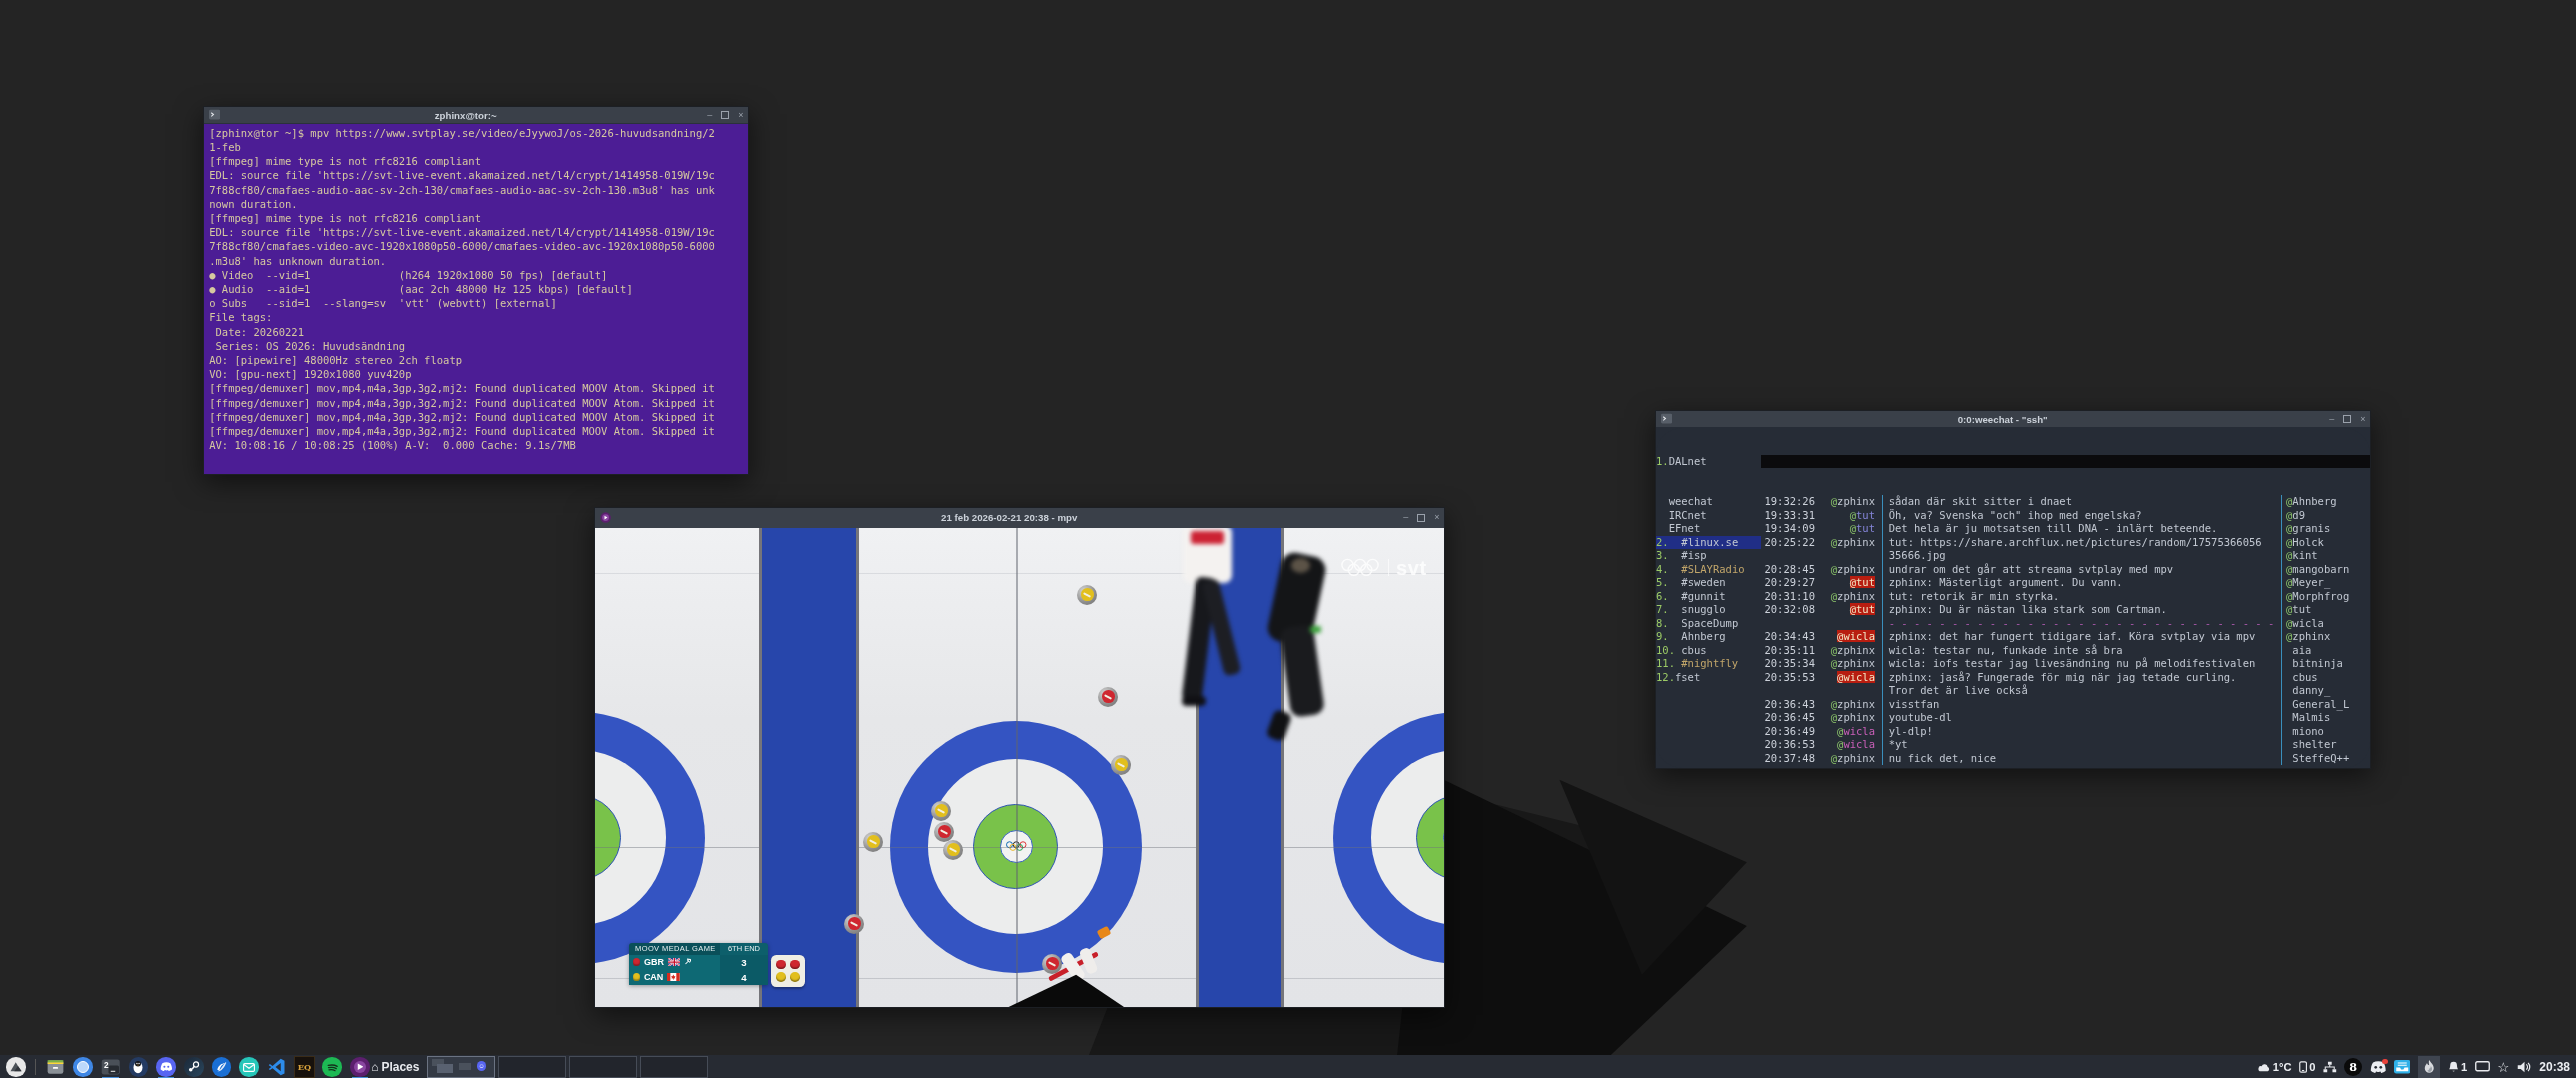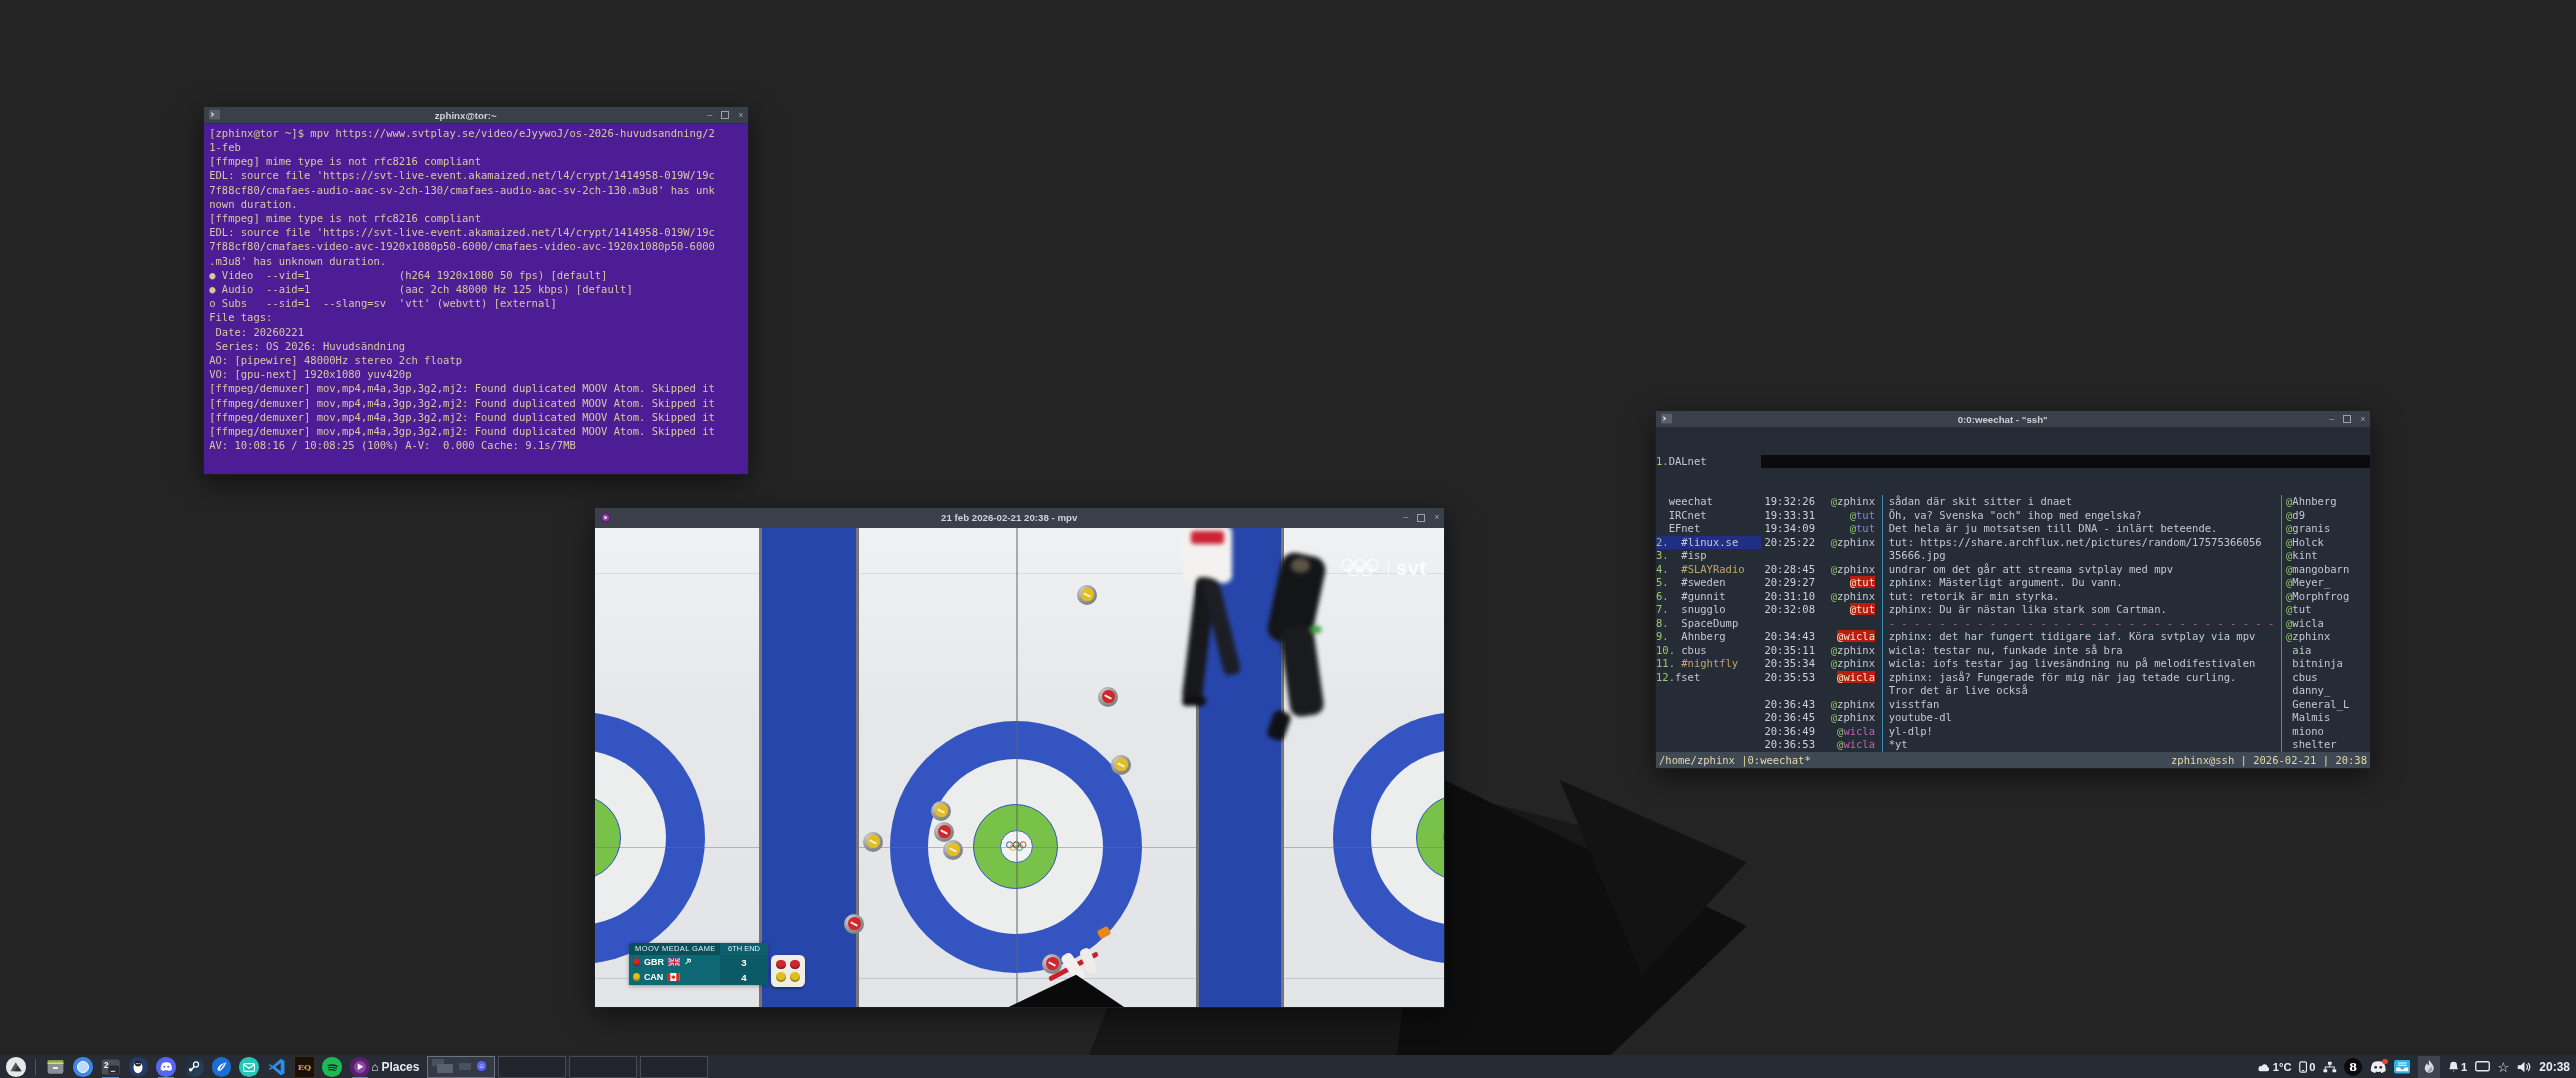--- a/index.html
+++ b/index.html
@@ -321,24 +321,20 @@
   </div>
   <div id="wc-body">
     <div class="wc-titlerow">
       <div class="wc-bcell" id="wc-buf0"><span class="bnum">1.</span><span class="">DALnet</span></div>
       <div class="wc-titlebarblk"></div>
     </div>
     <div id="wc-rows"><div class="wc-row"><div class="wc-bcell"><span class="bnum"></span>  <span class="">weechat</span></div><div class="wc-time">19:32:26</div><div class="wc-nick"><span class="green">@</span><span class="">zphinx</span></div><div class="wc-msg">sådan där skit sitter i dnaet</div><div class="wc-nlist"><span class="green">@</span>Ahnberg</div></div><div class="wc-row"><div class="wc-bcell"><span class="bnum"></span>  <span class="">IRCnet</span></div><div class="wc-time">19:33:31</div><div class="wc-nick"><span class="green">@</span><span class="c-tut">tut</span></div><div class="wc-msg">Öh, va? Svenska "och" ihop med engelska?</div><div class="wc-nlist"><span class="green">@</span>d9</div></div><div class="wc-row"><div class="wc-bcell"><span class="bnum"></span>  <span class="">EFnet</span></div><div class="wc-time">19:34:09</div><div class="wc-nick"><span class="green">@</span><span class="c-tut">tut</span></div><div class="wc-msg">Det hela är ju motsatsen till DNA - inlärt beteende.</div><div class="wc-nlist"><span class="green">@</span>granis</div></div><div class="wc-row"><div class="wc-bcell bsel"><span class="bnum">2.</span>  <span class="">#linux.se</span></div><div class="wc-time">20:25:22</div><div class="wc-nick"><span class="green">@</span><span class="">zphinx</span></div><div class="wc-msg">tut: https://share.archflux.net/pictures/random/17575366056</div><div class="wc-nlist"><span class="green">@</span>Holck</div></div><div class="wc-row"><div class="wc-bcell"><span class="bnum">3.</span>  <span class="">#isp</span></div><div class="wc-time"></div><div class="wc-nick"></div><div class="wc-msg">35666.jpg</div><div class="wc-nlist"><span class="green">@</span>kint</div></div><div class="wc-row"><div class="wc-bcell"><span class="bnum">4.</span>  <span class="bact">#SLAYRadio</span></div><div class="wc-time">20:28:45</div><div class="wc-nick"><span class="green">@</span><span class="">zphinx</span></div><div class="wc-msg">undrar om det går att streama svtplay med mpv</div><div class="wc-nlist"><span class="green">@</span>mangobarn</div></div><div class="wc-row"><div class="wc-bcell"><span class="bnum">5.</span>  <span class="">#sweden</span></div><div class="wc-time">20:29:27</div><div class="wc-nick"><span class="hl">@tut</span></div><div class="wc-msg">zphinx: Mästerligt argument. Du vann.</div><div class="wc-nlist"><span class="green">@</span>Meyer_</div></div><div class="wc-row"><div class="wc-bcell"><span class="bnum">6.</span>  <span class="">#gunnit</span></div><div class="wc-time">20:31:10</div><div class="wc-nick"><span class="green">@</span><span class="">zphinx</span></div><div class="wc-msg">tut: retorik är min styrka.</div><div class="wc-nlist"><span class="green">@</span>Morphfrog</div></div><div class="wc-row"><div class="wc-bcell"><span class="bnum">7.</span>  <span class="">snugglo</span></div><div class="wc-time">20:32:08</div><div class="wc-nick"><span class="hl">@tut</span></div><div class="wc-msg">zphinx: Du är nästan lika stark som Cartman.</div><div class="wc-nlist"><span class="green">@</span>tut</div></div><div class="wc-row"><div class="wc-bcell"><span class="bnum">8.</span>  <span class="">SpaceDump</span></div><div class="wc-time"></div><div class="wc-nick"></div><div class="wc-msg"><span class="marker">- - - - - - - - - - - - - - - - - - - - - - - - - - - - - - - - - -</span></div><div class="wc-nlist"><span class="green">@</span>wicla</div></div><div class="wc-row"><div class="wc-bcell"><span class="bnum">9.</span>  <span class="">Ahnberg</span></div><div class="wc-time">20:34:43</div><div class="wc-nick"><span class="hl">@wicla</span></div><div class="wc-msg">zphinx: det har fungert tidigare iaf. Köra svtplay via mpv</div><div class="wc-nlist"><span class="green">@</span>zphinx</div></div><div class="wc-row"><div class="wc-bcell"><span class="bnum">10.</span> <span class="">cbus</span></div><div class="wc-time">20:35:11</div><div class="wc-nick"><span class="green">@</span><span class="">zphinx</span></div><div class="wc-msg">wicla: testar nu, funkade inte så bra</div><div class="wc-nlist"> aia</div></div><div class="wc-row"><div class="wc-bcell"><span class="bnum">11.</span> <span class="bact">#nightfly</span></div><div class="wc-time">20:35:34</div><div class="wc-nick"><span class="green">@</span><span class="">zphinx</span></div><div class="wc-msg">wicla: iofs testar jag livesändning nu på melodifestivalen</div><div class="wc-nlist"> bitninja</div></div><div class="wc-row"><div class="wc-bcell"><span class="bnum">12.</span><span class="">fset</span></div><div class="wc-time">20:35:53</div><div class="wc-nick"><span class="hl">@wicla</span></div><div class="wc-msg">zphinx: jaså? Fungerade för mig när jag tetade curling.</div><div class="wc-nlist"> cbus</div></div><div class="wc-row"><div class="wc-bcell"></div><div class="wc-time"></div><div class="wc-nick"></div><div class="wc-msg">Tror det är live också</div><div class="wc-nlist"> danny_</div></div><div class="wc-row"><div class="wc-bcell"></div><div class="wc-time">20:36:43</div><div class="wc-nick"><span class="green">@</span><span class="">zphinx</span></div><div class="wc-msg">visstfan</div><div class="wc-nlist"> General_L</div></div><div class="wc-row"><div class="wc-bcell"></div><div class="wc-time">20:36:45</div><div class="wc-nick"><span class="green">@</span><span class="">zphinx</span></div><div class="wc-msg">youtube-dl</div><div class="wc-nlist"> Malmis</div></div><div class="wc-row"><div class="wc-bcell"></div><div class="wc-time">20:36:49</div><div class="wc-nick"><span class="green">@</span><span class="c-wicla">wicla</span></div><div class="wc-msg">yl-dlp!</div><div class="wc-nlist"> miono</div></div><div class="wc-row"><div class="wc-bcell"></div><div class="wc-time">20:36:53</div><div class="wc-nick"><span class="green">@</span><span class="c-wicla">wicla</span></div><div class="wc-msg">*yt</div><div class="wc-nlist"> shelter</div></div><div class="wc-row"><div class="wc-bcell"></div><div class="wc-time">20:37:48</div><div class="wc-nick"><span class="green">@</span><span class="">zphinx</span></div><div class="wc-msg">nu fick det, nice</div><div class="wc-nlist"> SteffeQ++</div></div></div>
     
     
   </div>
-  <div id="wc-tmux">
-    <span>/home/zphinx |0:weechat*</span>
-    <span>zphinx@ssh | 2026-02-21 | 20:38</span>
-  </div>
 </div>
 
 <div id="taskbar">
   <div class="tb-left" id="tb-left">
         <div class="tb-ic">
           <span class="circ" style="width:19.5px;height:19.5px;background:#e8e8e8;overflow:hidden;">
             <svg width="19.5" height="19.5" viewBox="0 0 26 26">
               <polygon points="6,19 13,7 20,19" fill="#4c5258"></polygon>
               <polygon points="11,19 16,12 21,19" fill="#30343a"></polygon>
             </svg>

